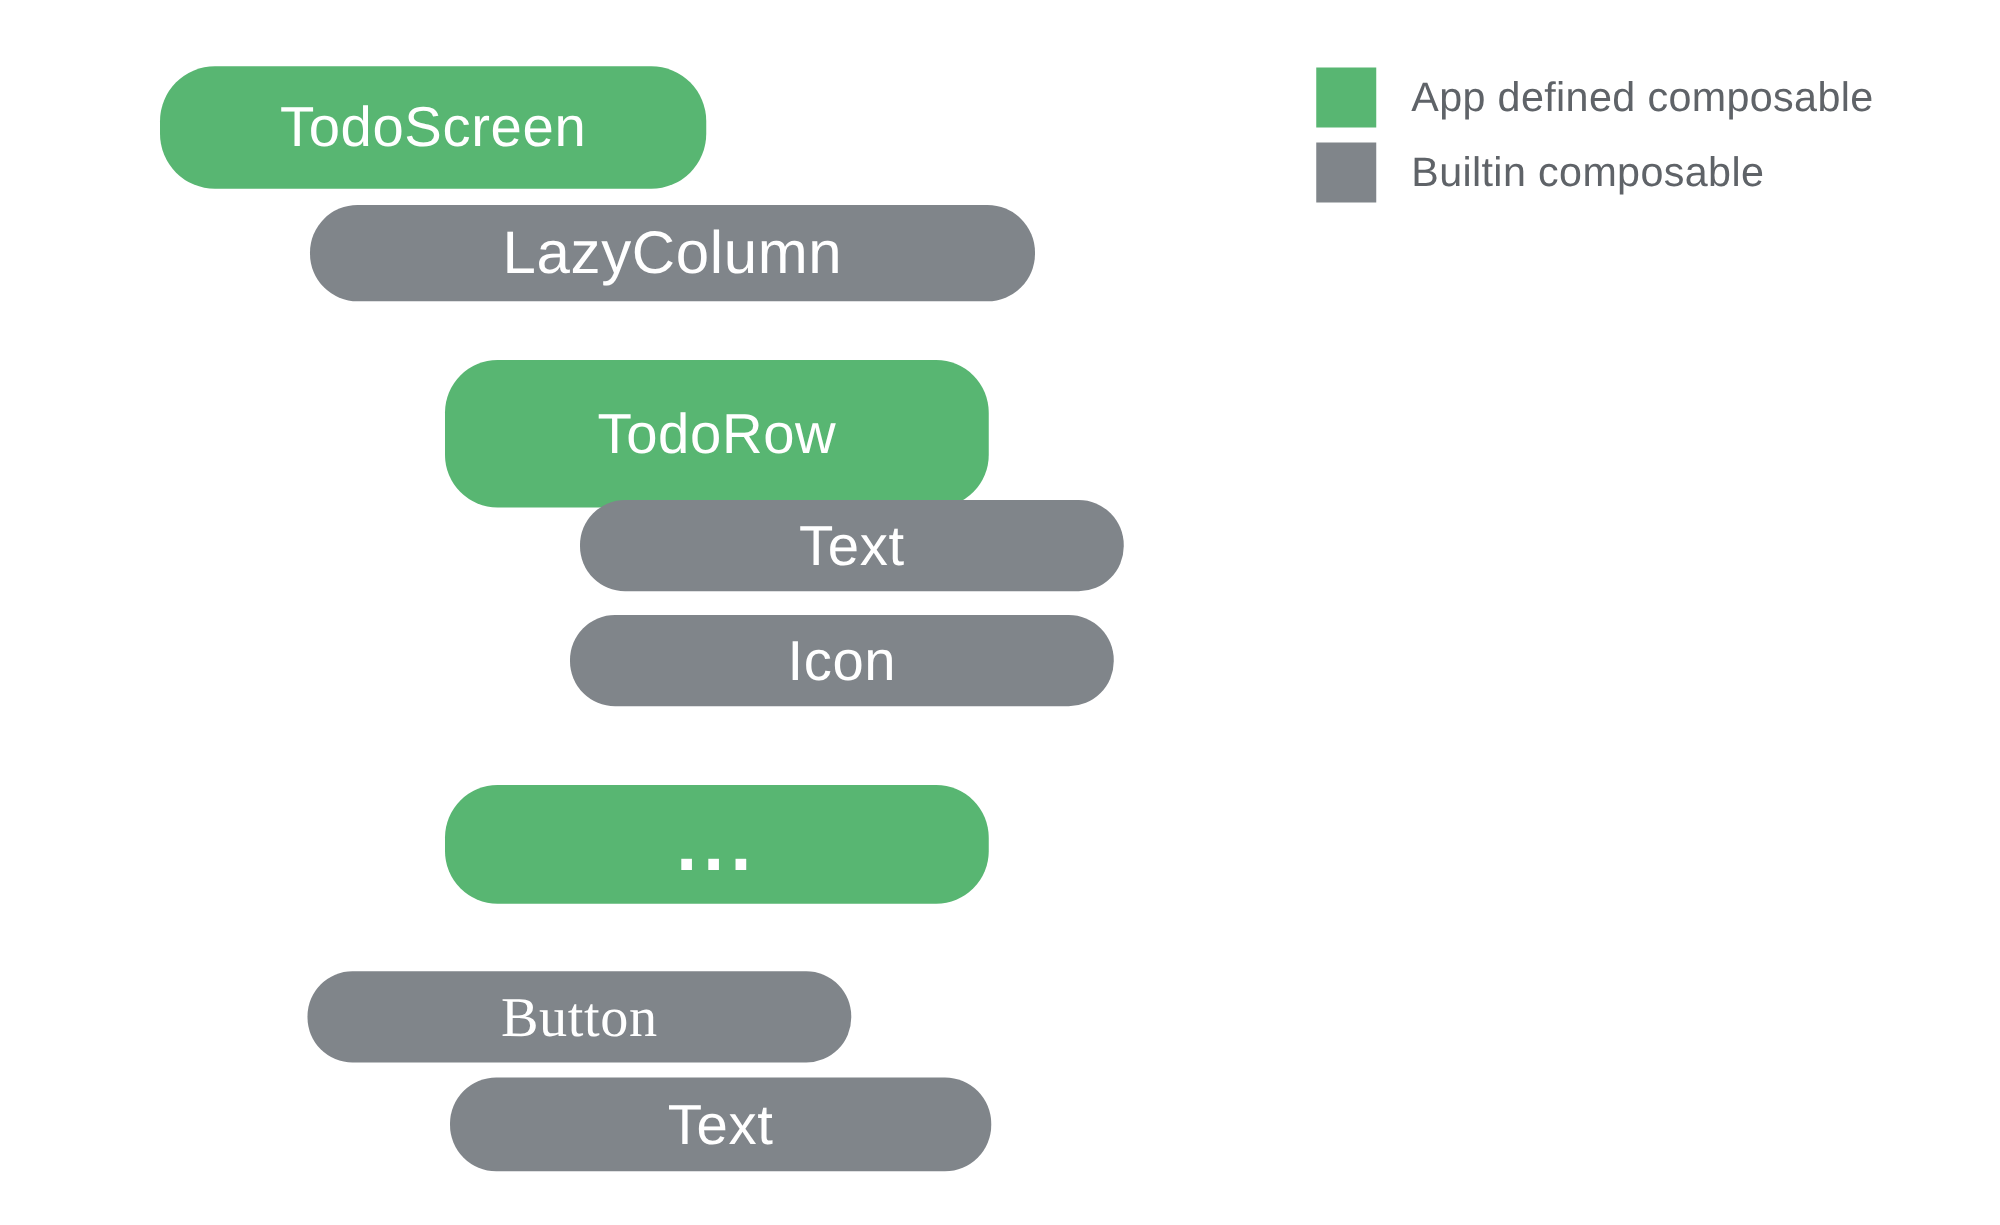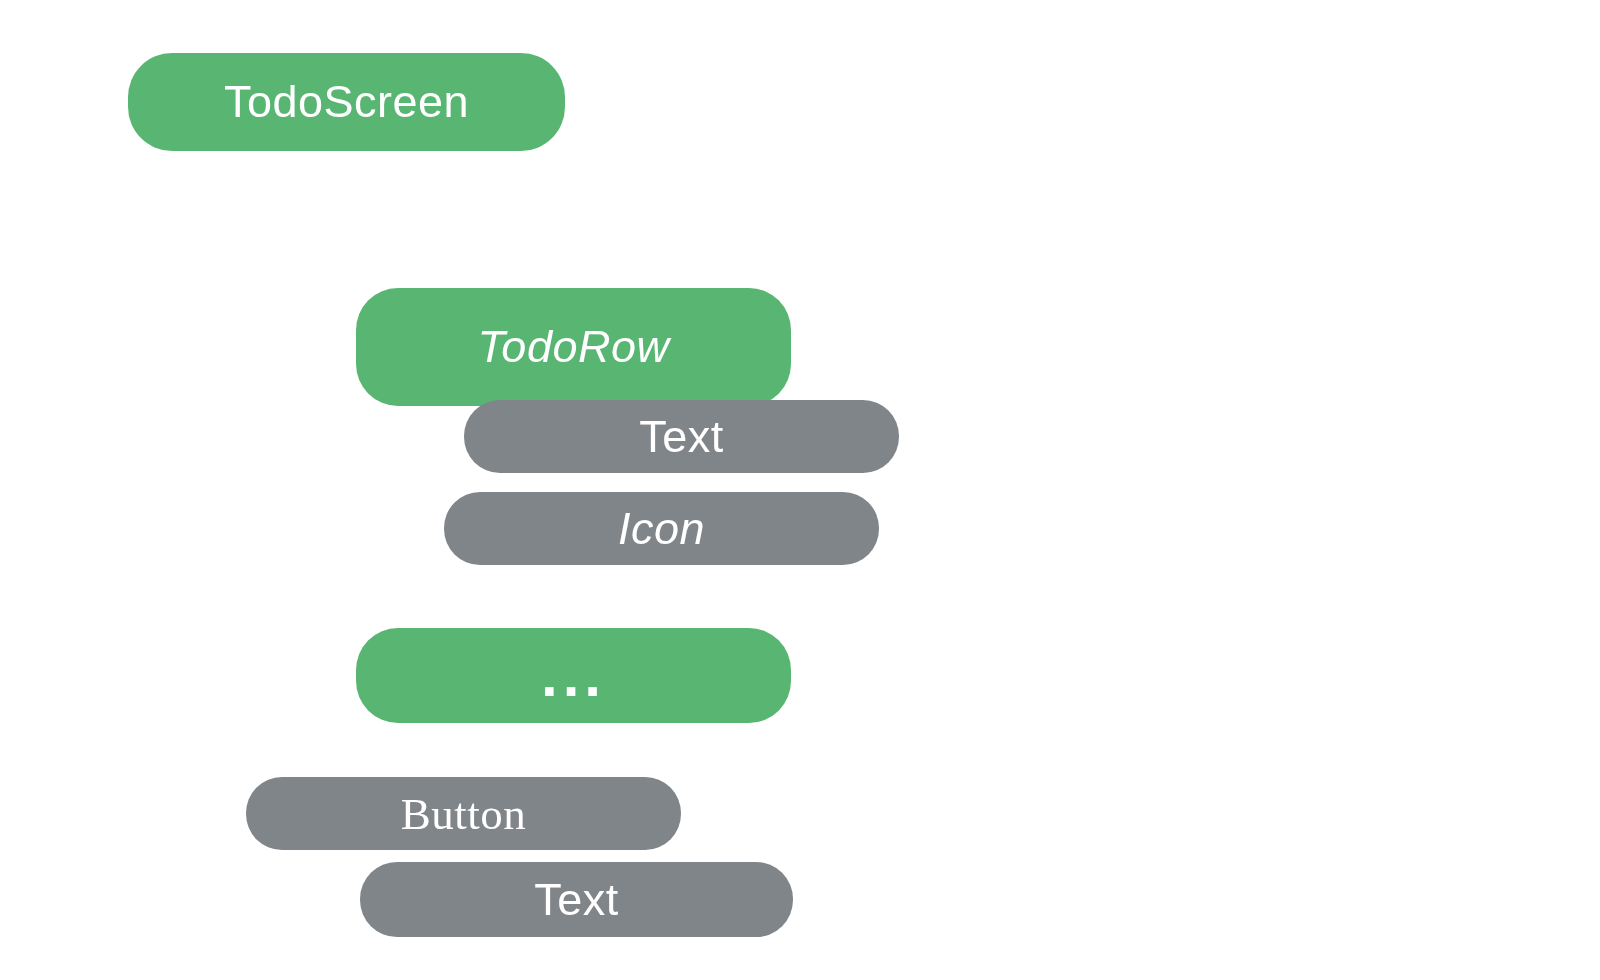--- a/index.html
+++ b/index.html
@@ -27,23 +27,23 @@
     font-size:45px;
     font-weight:400;
     letter-spacing:0.5px;
     white-space:nowrap;
   }
   .pill.app{background:var(--c-app);justify-content:center;}
   .pill.builtin{background:var(--c-builtin);}
 
   .n-todoscreen{left:128px;top:53px;width:437px;height:98px;border-radius:44px;}
   .n-lazycolumn{left:248px;top:164px;width:580px;height:77px;border-radius:38px;font-size:48px;}
-  .n-todorow{left:356px;top:288px;width:435px;height:118px;border-radius:42px;font-style:italic;}
+  .n-todorow{left:356px;top:288px;width:435px;height:118px;border-radius:42px;}
   .n-text-1{left:464px;top:400px;width:435px;height:73px;border-radius:36px;}
-  .n-icon{left:444px;top:492px;width:435px;height:73px;border-radius:36px;font-style:italic;}
+  .n-icon{left:456px;top:492px;width:435px;height:73px;border-radius:36px;}
   .n-ellipsis{left:356px;top:628px;width:435px;height:95px;border-radius:42px;}
   .n-button{left:246px;top:777px;width:435px;height:73px;border-radius:36px;font-family:Liberation Serif, serif;}
   .n-text-2{left:360px;top:862px;width:433px;height:75px;border-radius:37px;}
 
   .n-ellipsis .pill-label{
     font-size:60px;
     font-weight:700;
     letter-spacing:5px;
     line-height:1;
   }
@@ -78,20 +78,23 @@
 </style>
 </head>
 <body>
 
 <div class="canvas">
 
   <div class="pill app n-todoscreen">
     <span class="pill-label">TodoScreen</span>
   </div>
 
+  <div class="pill builtin n-lazycolumn">
+    <span class="pill-label">LazyColumn</span>
+  </div>
 
   <div class="pill app n-todorow">
     <span class="pill-label">TodoRow</span>
   </div>
 
   <div class="pill builtin n-text-1">
     <span class="pill-label">Text</span>
   </div>
 
   <div class="pill builtin n-icon">
@@ -103,14 +106,24 @@
   </div>
 
   <div class="pill builtin n-button">
     <span class="pill-label">Button</span>
   </div>
 
   <div class="pill builtin n-text-2">
     <span class="pill-label">Text</span>
   </div>
 
+  <div class="legend">
+    <div class="legend-row">
+      <span class="swatch app"></span>
+      <span class="legend-label">App defined composable</span>
+    </div>
+    <div class="legend-row">
+      <span class="swatch builtin"></span>
+      <span class="legend-label">Builtin composable</span>
+    </div>
+  </div>
 
 </div>
 
 </body></html>

